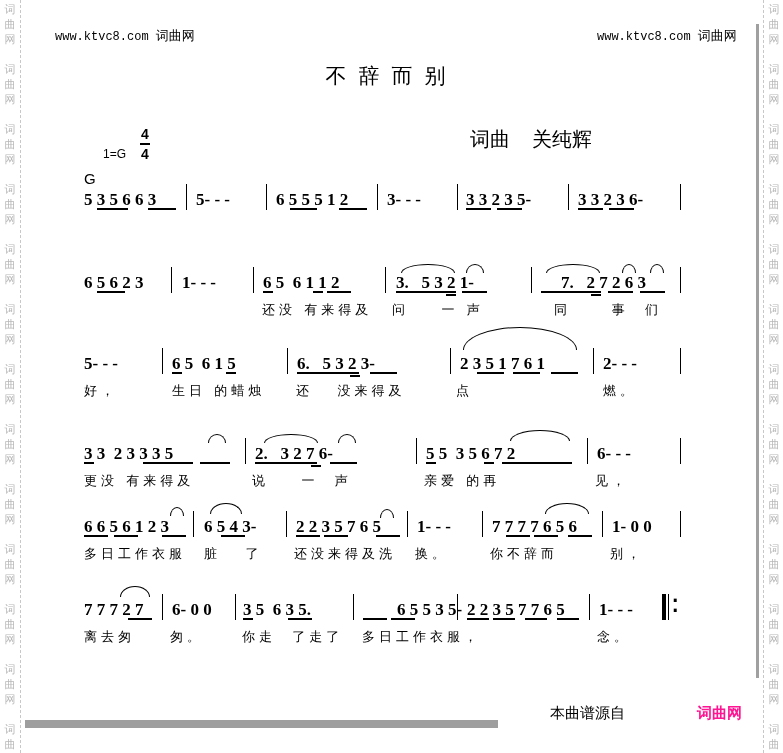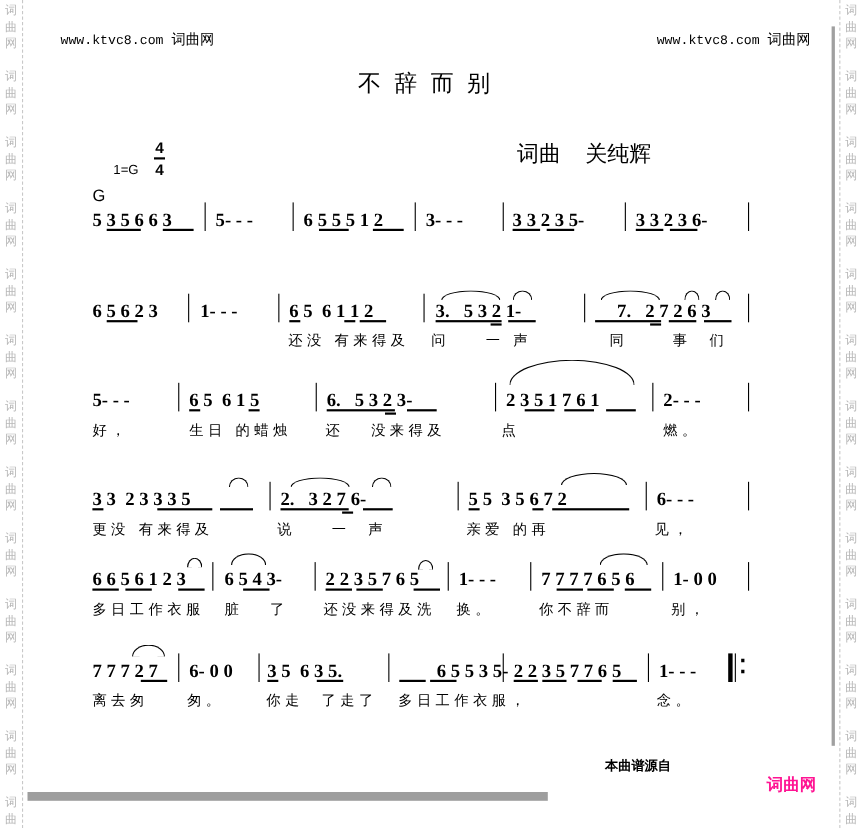--- a/index.html
+++ b/index.html
@@ -30,21 +30,21 @@
     .n { position: absolute; top: 0; }
     .bar { position: absolute; top: -6px; width: 1px; height: 26px; background: #000; }
     .lyr { position: absolute; top: 28px; font-size: 13px; white-space: pre; letter-spacing: 4px; }
     .ul { position: absolute; height: 1.5px; background: #000; }
     .tie { position: absolute; border: 1px solid #000; border-bottom: none; border-left-color: #000; border-radius: 50% 50% 0 0 / 100% 100% 0 0; height: 8px; }
     .repeat { position: absolute; }
     .repeat .thick { position: absolute; left: 0; top: -6px; width: 4px; height: 26px; background: #000; }
     .repeat .thin { position: absolute; left: 6px; top: -6px; width: 1px; height: 26px; background: #000; }
     .repeat .dots { position: absolute; left: 10px; top: -4px; font-size: 17px; font-weight: bold; line-height: 10px; }
     .hbar { position: absolute; left: 25px; top: 720px; width: 473px; height: 8px; background: #9e9e9e; }
-    .source { position: absolute; left: 550px; top: 688px; font-size: 12px; font-weight: bold; }
+    .source { position: absolute; left: 550px; top: 704px; font-size: 15px; font-weight: normal; }
     .source-site { position: absolute; left: 697px; top: 704px; font-size: 15px; font-weight: bold; color: #ff1493; }
   </style>
 </head>
 <body>
 
 <div class="wm-col left" id="wmL">
     <div class="wm-group">
       <span>词</span>
       <span>曲</span>
       <span>网</span>

